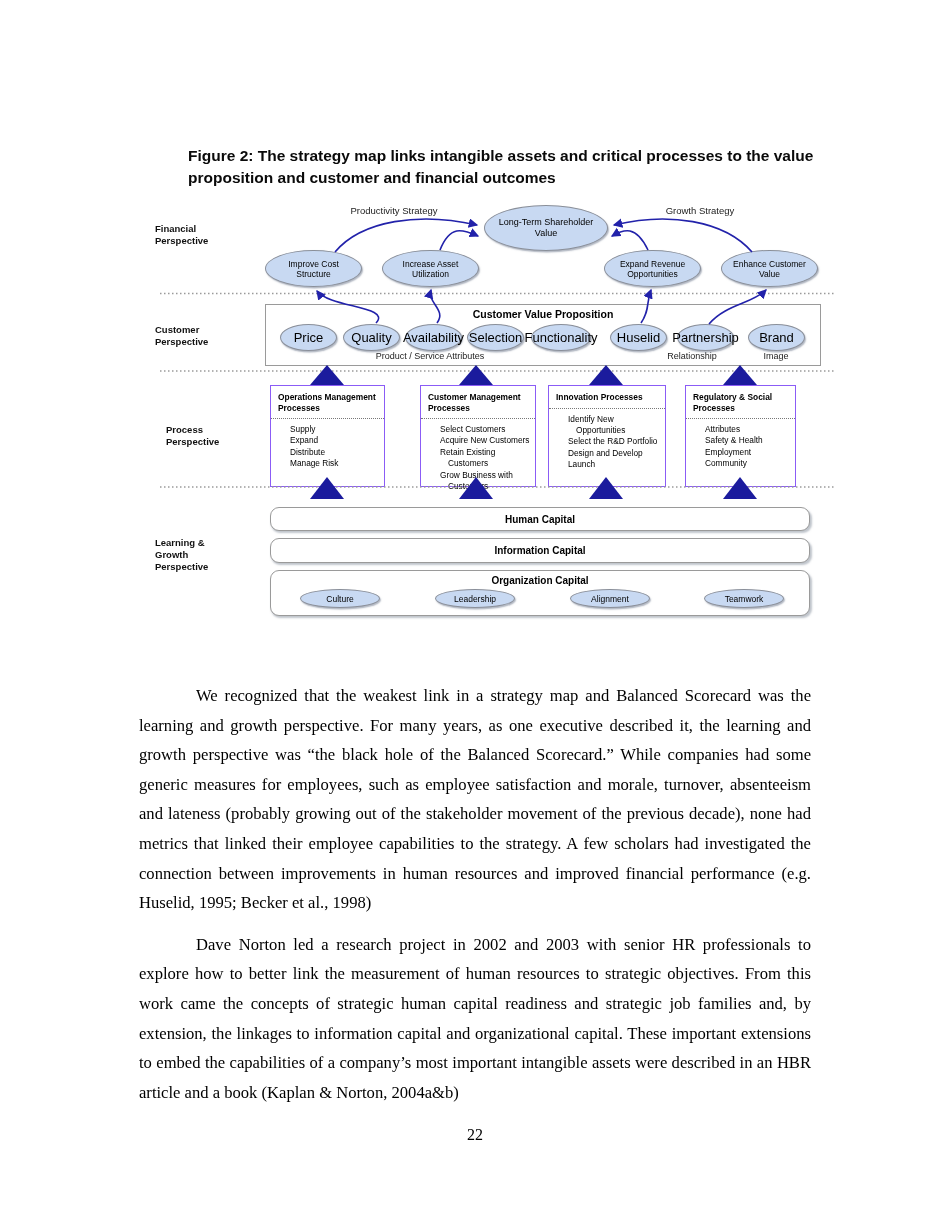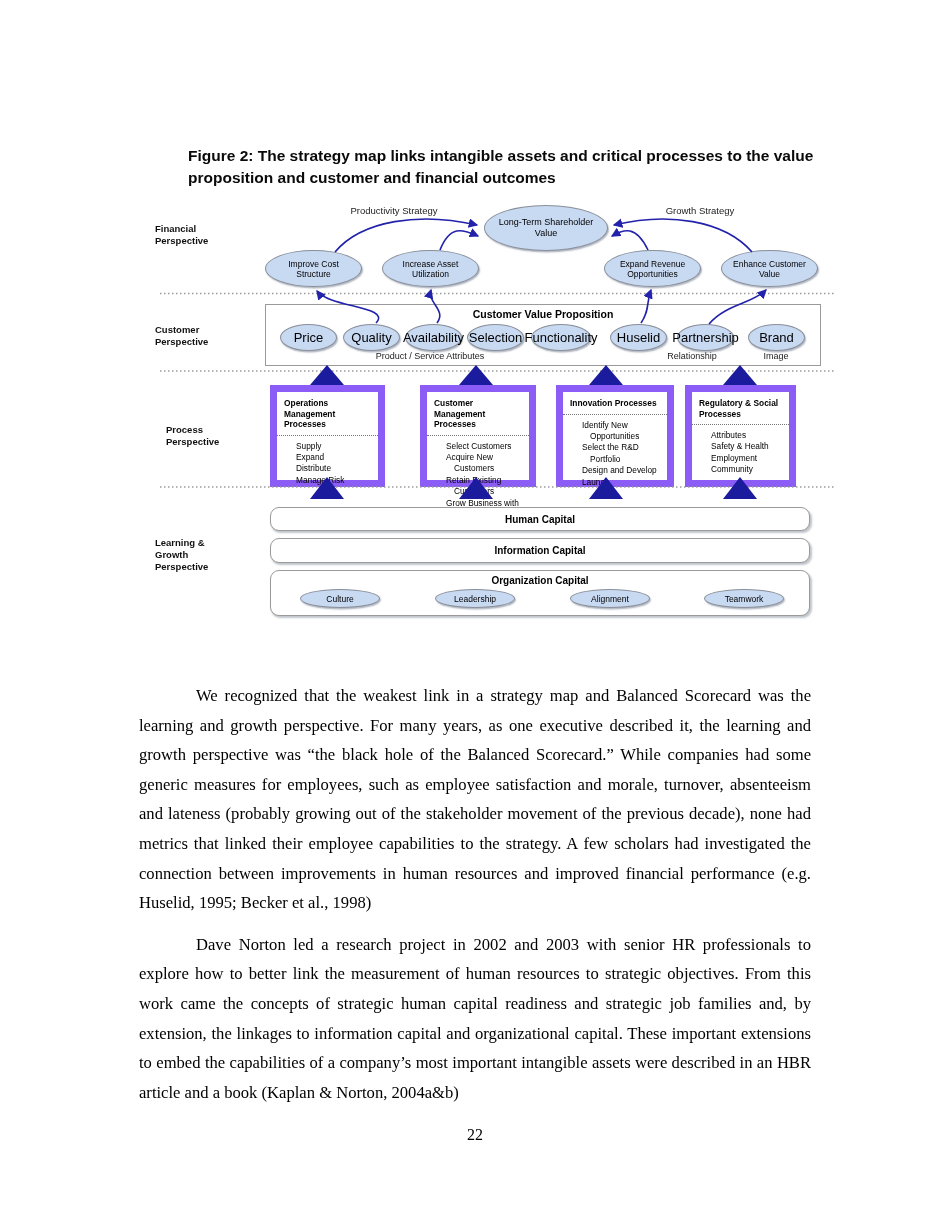--- a/index.html
+++ b/index.html
@@ -10,21 +10,21 @@
   .strategy-label{font-size:9.5px;color:#222;text-align:center;}
   .persp{font-weight:bold;font-size:9.5px;line-height:12px;color:#111;}
   .ellipse{border:1px solid #8a8f99;border-radius:50%;background:#c8d9f2;display:flex;align-items:center;justify-content:center;
            text-align:center;padding:2px 4px;box-shadow:1px 1.5px 1.5px rgba(110,120,140,.55);z-index:1;}
   .ell-lg{font-size:9px;line-height:11px;}
   .ell-md{font-size:8.5px;line-height:10px;}
   .ell-sm{font-size:13px;line-height:9px;padding:1px 2px;}
   .cvp-box{border:1px solid #9a9a9a;background:#fff;z-index:0;}
   .cvp-title{left:265px;top:308px;width:556px;text-align:center;font-weight:bold;font-size:10.5px;}
   .grp-label{font-size:9px;color:#222;text-align:center;}
-  .pbox{border:7px solid #8b5cf6;background:#fff;z-index:1;}
+  .pbox{border:1px solid #8b5cf6;background:#fff;z-index:1;}
   .pbox-title{font-weight:bold;font-size:8.4px;line-height:10.5px;padding:6px 4px 5px 7px;border-bottom:1px dotted #777;}
   .pbox-items{font-size:8.3px;line-height:11.4px;padding:5px 2px 0 7px;}
   .pbox-items div{padding-left:20px;text-indent:-8px;}
   .bar{border:1px solid #9a9a9a;border-radius:9px;background:#fff;display:flex;align-items:center;justify-content:center;
        font-weight:bold;font-size:10px;box-shadow:1.5px 2px 2px rgba(150,158,170,.6);z-index:1;}
   .org-box{border:1px solid #9a9a9a;border-radius:9px;background:#fff;box-shadow:1.5px 2px 2px rgba(150,158,170,.6);z-index:1;}
   .org-title{left:270px;top:575px;width:540px;text-align:center;font-weight:bold;font-size:10px;z-index:2;}
   .svg-layer{position:absolute;left:0;top:0;z-index:2;pointer-events:none;}
   .body-text{left:139px;top:681px;width:672px;font-family:"Liberation Serif",serif;font-size:16.6px;
              line-height:29.6px;text-align:justify;}
@@ -77,21 +77,21 @@
   </div>
   <div class="abs pbox" style="left:420px;top:385px;width:116px;height:102px;">
     <div class="pbox-title">Customer Management Processes</div>
     <div class="pbox-items">
       <div>Select Customers</div>
       <div>Acquire New Customers</div>
       <div>Retain Existing Customers</div>
       <div>Grow Business with Customers</div>
     </div>
   </div>
-  <div class="abs pbox" style="left:548px;top:385px;width:118px;height:102px;margin-left:8px;">
+  <div class="abs pbox" style="left:548px;top:385px;width:118px;height:102px;">
     <div class="pbox-title">Innovation Processes</div>
     <div class="pbox-items">
       <div>Identify New Opportunities</div>
       <div>Select the R&amp;D Portfolio</div>
       <div>Design and Develop</div>
       <div>Launch</div>
     </div>
   </div>
   <div class="abs pbox" style="left:685px;top:385px;width:111px;height:102px;">
     <div class="pbox-title">Regulatory &amp; Social Processes</div>

